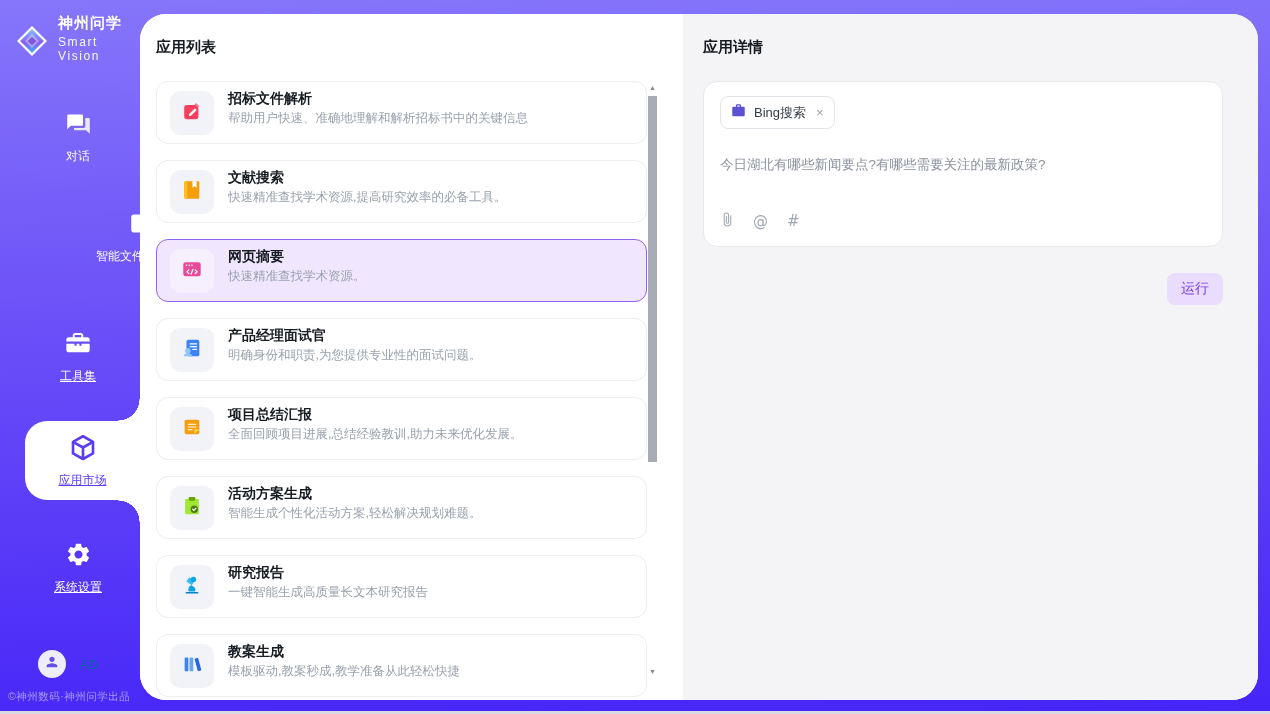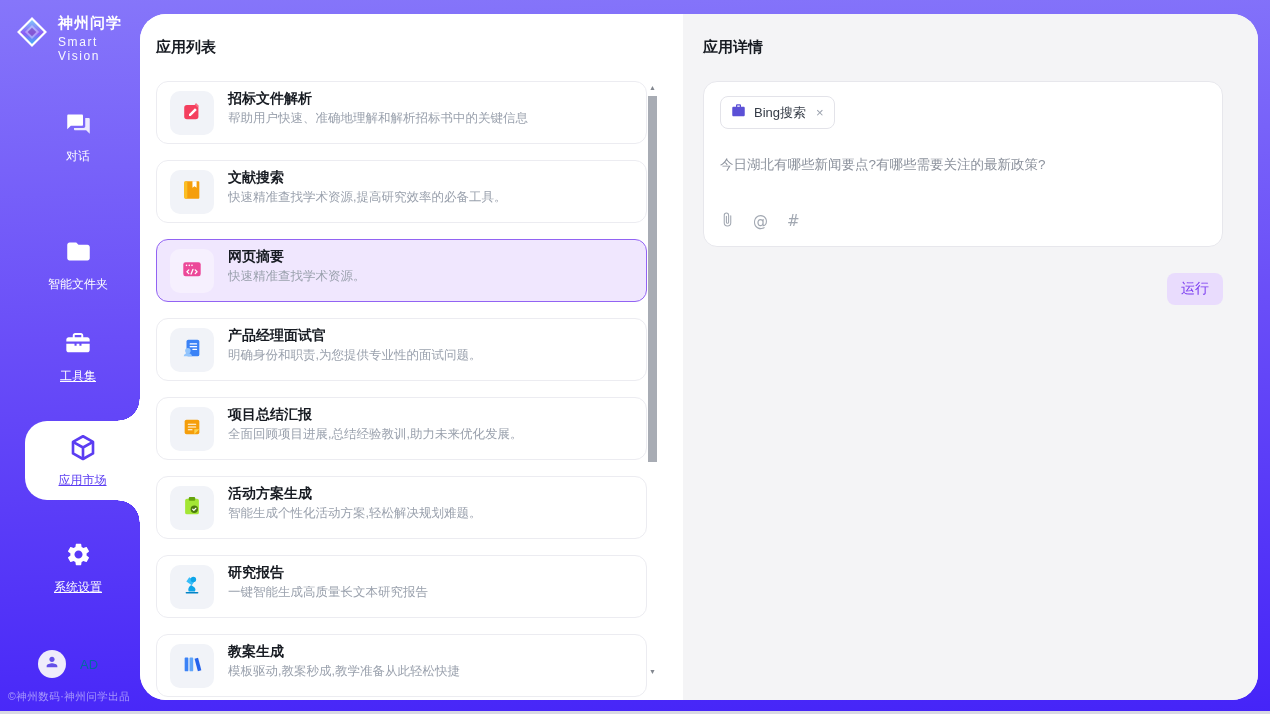--- a/index.html
+++ b/index.html
@@ -7,27 +7,27 @@
   body {
     font-family:"Liberation Sans", sans-serif;
     background: linear-gradient(178deg, #8676fa 0%, #6a4ef8 45%, #4524f8 100%);
     position:relative;
     -webkit-font-smoothing:antialiased;
   }
   .bottom-edge { position:absolute; left:0; right:0; bottom:0; height:3px; background:#d9d9e3; z-index:60; }
 
   
   .sidebar { position:absolute; left:0; top:0; width:140px; height:100%; color:#fff; z-index:2; }
-  .logo-row { position:absolute; top:14px; left:14px; display:flex; align-items:flex-start; gap:8px; }
+  .logo-row { position:absolute; top:14px; left:14px; display:flex; align-items:flex-end; gap:8px; }
   .logo-text b { display:block; font-size:15px; letter-spacing:1px; font-weight:700; }
   .logo-text span { display:block; font-size:12px; letter-spacing:1.6px; opacity:.95; margin-top:2px; }
   .nav-item { position:absolute; left:0; width:156px; display:flex; flex-direction:column; align-items:center; gap:7px; cursor:pointer; }
   .nav-item .label { font-size:12px; color:#fff; }
   .nav-item .label.u { text-decoration:underline; }
-  .nav-1 { top:110px; } .nav-2 { top:238px; } .nav-3 { top:329px; } .nav-5 { top:541px; }
+  .nav-1 { top:110px; } .nav-2 { top:210px;align-items:flex-end; } .nav-3 { top:329px; } .nav-5 { top:541px; }
 
   
   .active-tab { position:absolute; left:25px; top:421px; width:115px; height:79px; background:#fff;
     border-radius:22px 0 0 22px; z-index:3; display:flex; flex-direction:column; align-items:center; justify-content:center; gap:5px; cursor:pointer; }
   .active-tab::before { content:""; position:absolute; right:0; top:-22px; width:22px; height:22px;
     background: radial-gradient(circle 22px at 0 0, rgba(0,0,0,0) 0 21.4px, #fff 21.6px); }
   .active-tab::after { content:""; position:absolute; right:0; bottom:-22px; width:22px; height:22px;
     background: radial-gradient(circle 22px at 0 100%, rgba(0,0,0,0) 0 21.4px, #fff 21.6px); }
   .active-tab .label { font-size:12px; color:#5b3df2; text-decoration:underline; }
 

